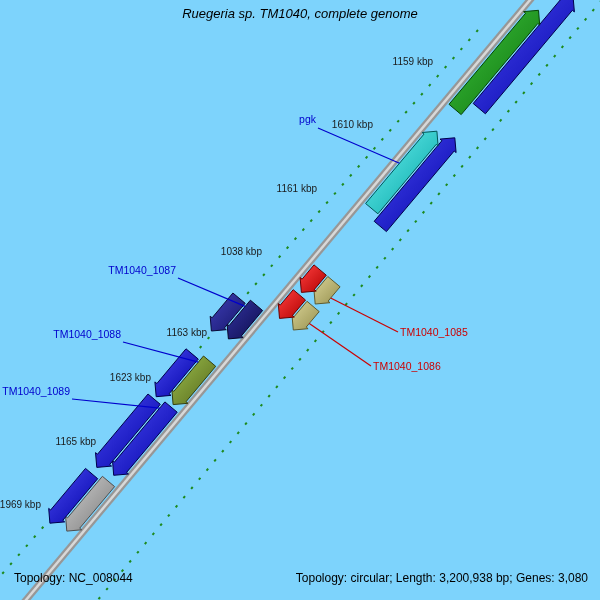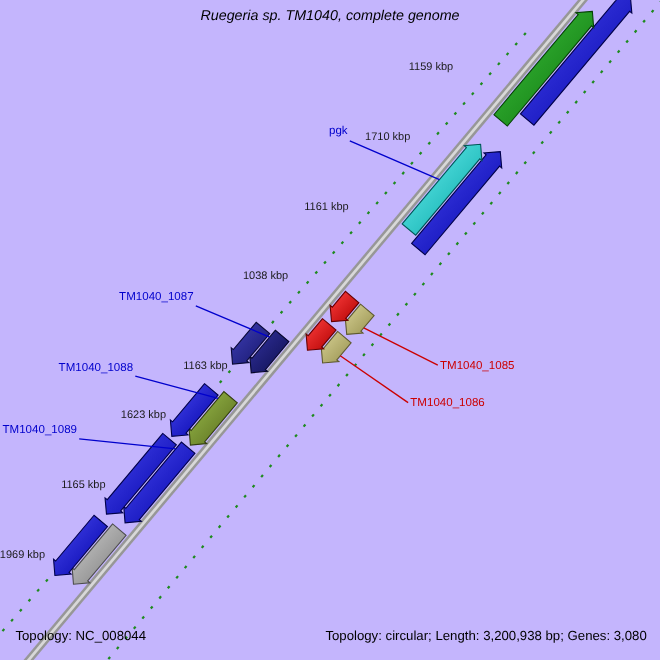--- a/index.html
+++ b/index.html
@@ -1,16 +1,16 @@
 <!DOCTYPE html>
 <html><head>
 <meta charset="utf-8">
 <style>
   html,body{margin:0;padding:0;background:#fff;}
-  #stage{position:relative;width:600px;height:600px;background:#c4b5fd;overflow:hidden;
+  #stage{position:relative;width:600px;height:600px;background:#7dd3fc;overflow:hidden;
          font-family:"Liberation Sans",sans-serif;}
   #map-svg{position:absolute;left:0;top:0;}
   .title{position:absolute;left:0;top:6px;width:100%;text-align:center;
          font-style:italic;font-size:13px;color:#000;}
   .kbp{position:absolute;font-size:10px;color:#1a1a1a;white-space:nowrap;}
   .glabel{position:absolute;font-size:10.5px;white-space:nowrap;}
   .lbl-blue{color:#0000CC;}
   .lbl-red{color:#CC0000;}
   .statusbar{position:absolute;left:0;top:571px;width:100%;font-size:12px;color:#000;}
   .status-left{position:absolute;left:14px;top:0;}
@@ -83,22 +83,22 @@
       <line x1="318" y1="128" x2="399.5" y2="163.2" stroke="#0000CC" stroke-width="1.2"></line>
       <line x1="178" y1="278" x2="245.1" y2="306.4" stroke="#0000CC" stroke-width="1.2"></line>
       <line x1="123" y1="342" x2="198.3" y2="362.2" stroke="#0000CC" stroke-width="1.2"></line>
       <line x1="72" y1="399" x2="159.7" y2="408.1" stroke="#0000CC" stroke-width="1.2"></line>
       <line x1="398" y1="332" x2="330.7" y2="298.0" stroke="#CC0000" stroke-width="1.2"></line>
       <line x1="371" y1="366" x2="309.3" y2="323.4" stroke="#CC0000" stroke-width="1.2"></line>
     </svg>
 
   <div class="title">Ruegeria sp. TM1040, complete genome</div>
 
-  <div class="kbp" style="top:56px;right:188px">1159 kbp</div>
-  <div class="kbp" style="top:119px;right:227px">1710 kbp</div>
+  <div class="kbp" style="top:56px;right:167px">1159 kbp</div>
+  <div class="kbp" style="top:119px;right:227px">1610 kbp</div>
   <div class="kbp" style="top:183px;right:283px">1161 kbp</div>
   <div class="kbp" style="top:246px;right:338px">1038 kbp</div>
   <div class="kbp" style="top:327px;right:393px">1163 kbp</div>
   <div class="kbp" style="top:372px;right:449px">1623 kbp</div>
   <div class="kbp" style="top:436px;right:504px">1165 kbp</div>
   <div class="kbp" style="top:499px;right:559px">1969 kbp</div>
 
   <div class="glabel lbl-blue" style="top:113px;right:284px">pgk</div>
   <div class="glabel lbl-blue" style="top:264px;right:424px">TM1040_1087</div>
   <div class="glabel lbl-blue" style="top:328px;right:479px">TM1040_1088</div>

